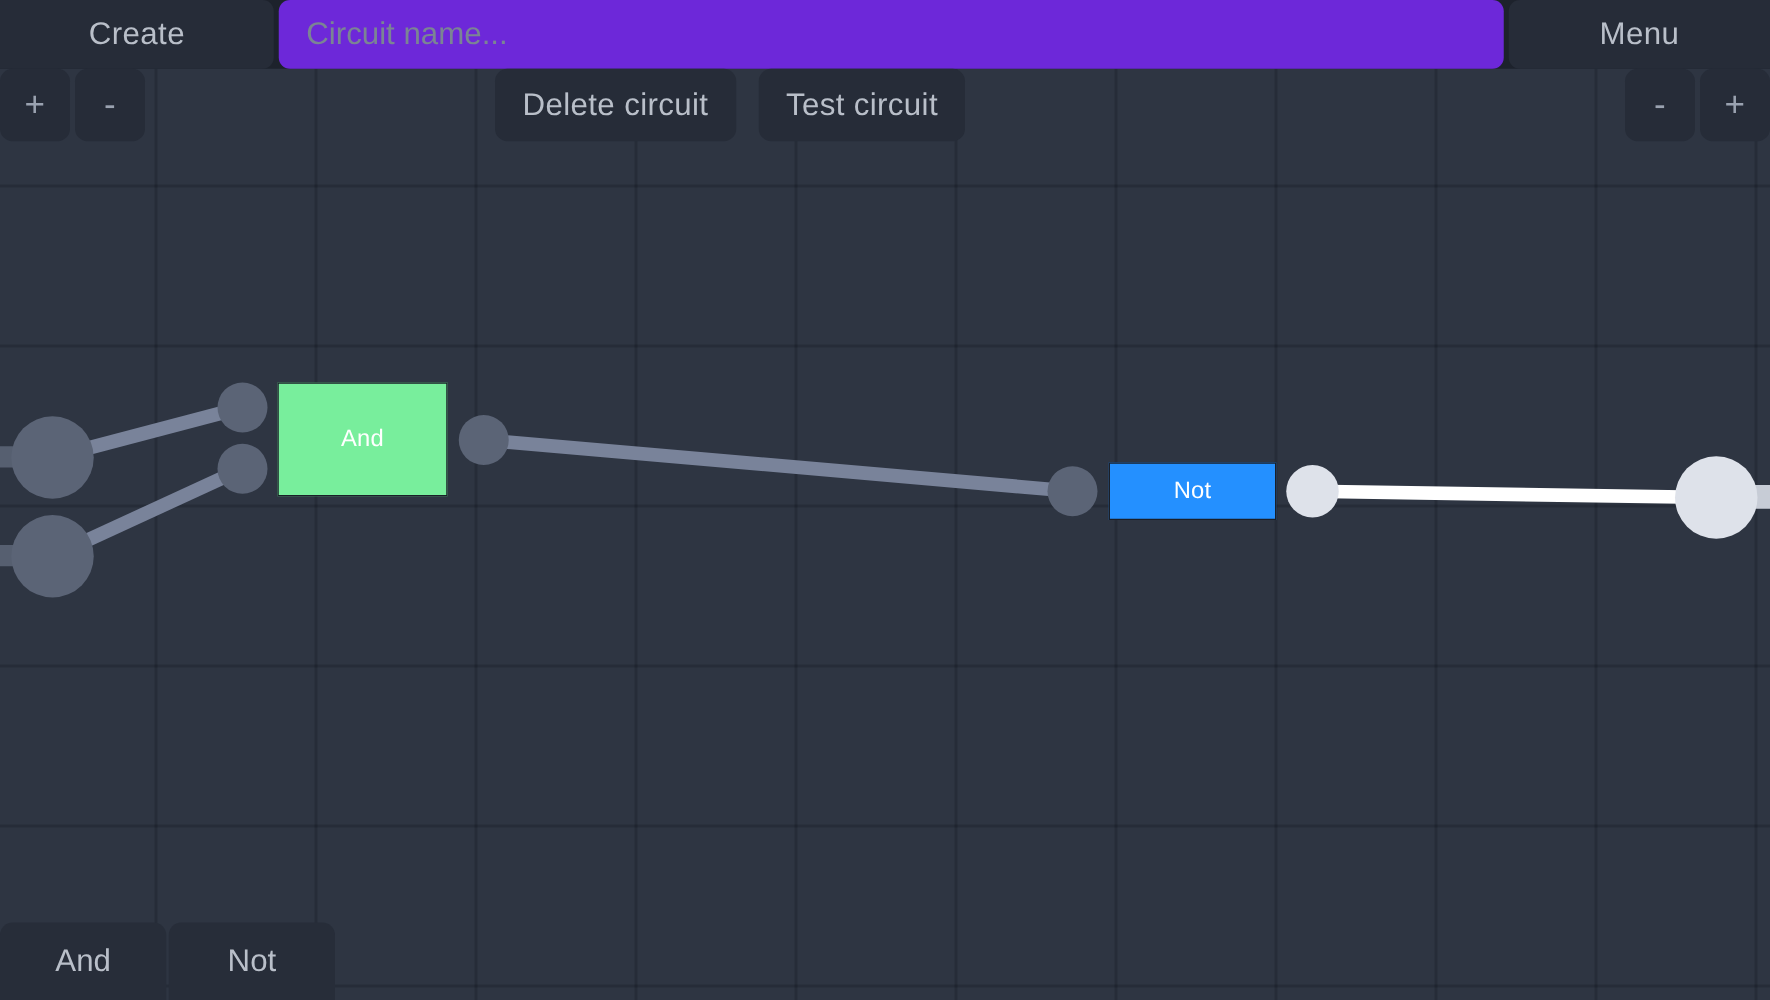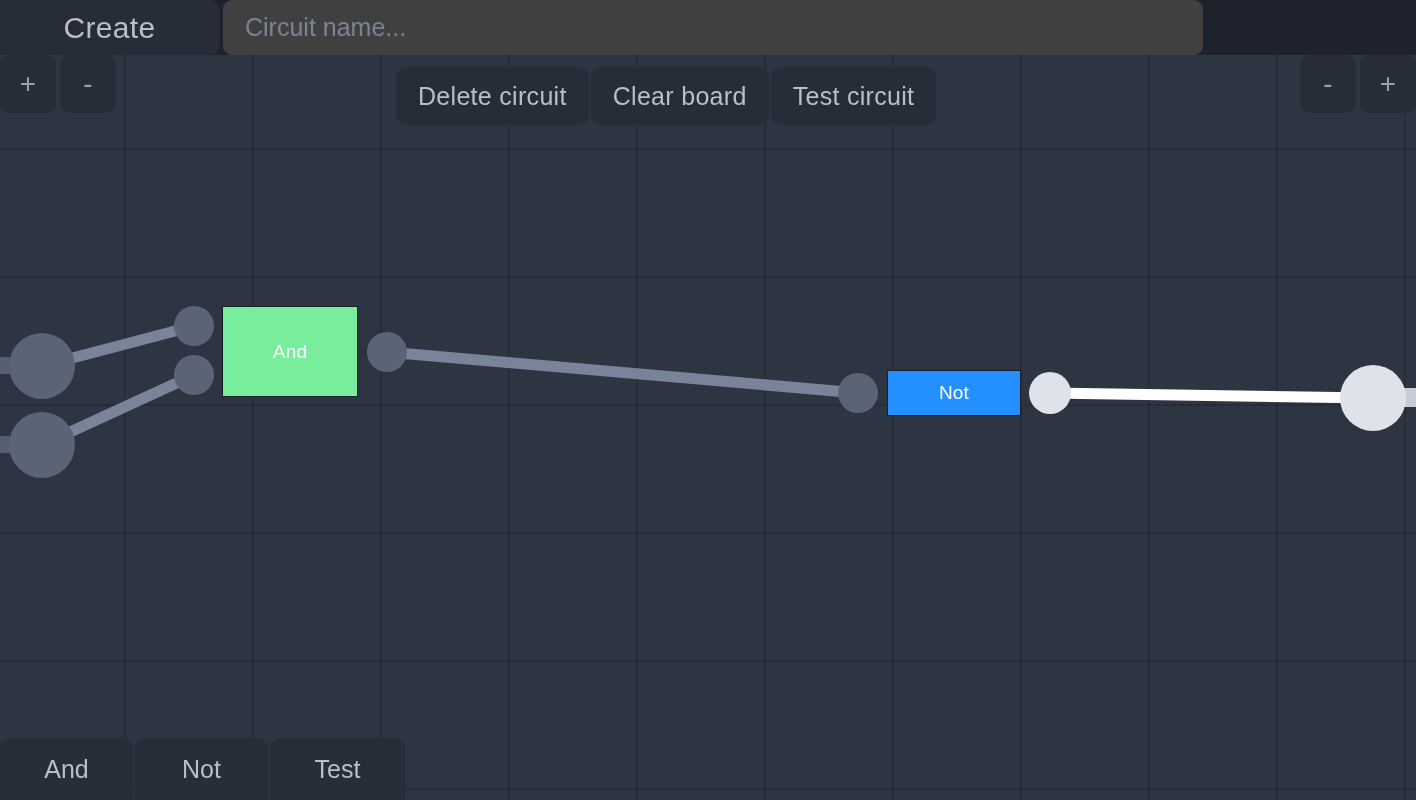--- a/index.html
+++ b/index.html
@@ -72,53 +72,53 @@
   }
   #topbar-1 { top: 0;  height: 55px; background: #1d222c; }
   #topbar-2 { top: 55px; height: 60px; background: transparent; }
 
   .btn {
     background: #262c38;
     border: none;
     border-radius: 9px;
     color: #b9bfc9;
     font-family: "Liberation Sans", sans-serif;
-    font-size: 30px;
+    font-size: 25px;
     font-weight: 300;
     letter-spacing: 0.3px;
     display: flex;
     align-items: center;
     justify-content: center;
     cursor: pointer;
     padding: 0;
     box-sizing: border-box;
   }
 
   #create-button { width: 219px; height: 55px; border-radius: 0 9px 9px 0; margin-left: 0; }
   #circuit-name-input {
     width: 980px; height: 55px;
-    background: #404040;
+    background: #6d28d9;
     border: none;
     border-radius: 9px;
     margin-left: 4px;
     color: #c2c8d2;
     font-family: "Liberation Sans", sans-serif;
     font-size: 25px;
     font-weight: 300;
     padding: 0 22px;
     box-sizing: border-box;
     outline: none;
   }
   #circuit-name-input::placeholder { color: #7b8494; opacity: 1; }
   #menu-button { width: 209px; height: 55px; border-radius: 9px 0 0 9px; margin-left: 4px; }
   .zoom-btn { width: 56px; height: 58px; border-radius: 10px; font-size: 28px; font-weight: 300; color: #9aa2b0; }
   .mid-btn  { height: 58px; border-radius: 10px; font-size: 25px; padding: 0 22px; }
 
   #row2-left  { position: absolute; left: 0;   top: 0; display: flex; gap: 4px; }
-  #row2-mid   { position: absolute; left: 396px; top: 12px; display: flex; gap: 2px; }
+  #row2-mid   { position: absolute; left: 396px; top: 0; display: flex; gap: 18px; }
   #row2-right { position: absolute; right: 0;  top: 0; display: flex; gap: 4px; }
 
   
   #palette {
     position: absolute;
     left: 0; bottom: 0;
     height: 62px;
     display: flex;
     gap: 2px;
     z-index: 20;
@@ -177,39 +177,38 @@
         <div class="gate" style="left: 887px; top: 370px; width: 134px; height: 46px; background: rgb(36, 144, 255);">
           <span>Not</span>
         </div>
       </div>
   </div>
 
   <div id="topbar-1" class="bar">
     <button class="btn" id="create-button">Create</button>
     <input id="circuit-name-input" type="text" placeholder="Circuit name..." style="">
     <div style="flex:1 1 auto;"></div>
+    <button class="btn" id="menu-button">Menu</button>
   </div>
 
   <div id="topbar-2" class="bar">
     <div id="row2-left">
       <button class="btn zoom-btn">+</button>
       <button class="btn zoom-btn">-</button>
     </div>
 
     <div id="row2-mid">
       <button class="btn mid-btn">Delete circuit</button>
-      <button class="btn mid-btn">Clear board</button>
       <button class="btn mid-btn">Test circuit</button>
     </div>
 
     <div id="row2-right">
       <button class="btn zoom-btn">-</button>
       <button class="btn zoom-btn">+</button>
     </div>
   </div>
 
   <div id="palette">
     <button class="palette-btn" id="palette-and">And</button>
     <button class="palette-btn" id="palette-not">Not</button>
-    <button class="palette-btn" id="palette-test">Test</button>
   </div>
 
 </div>
 
 </body></html>

